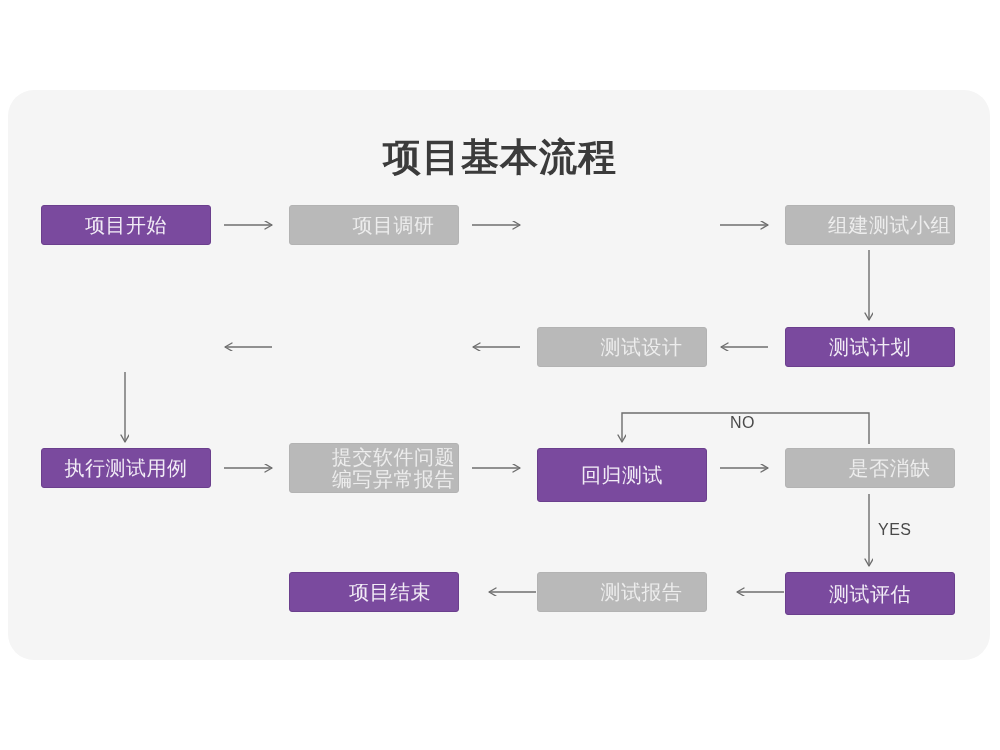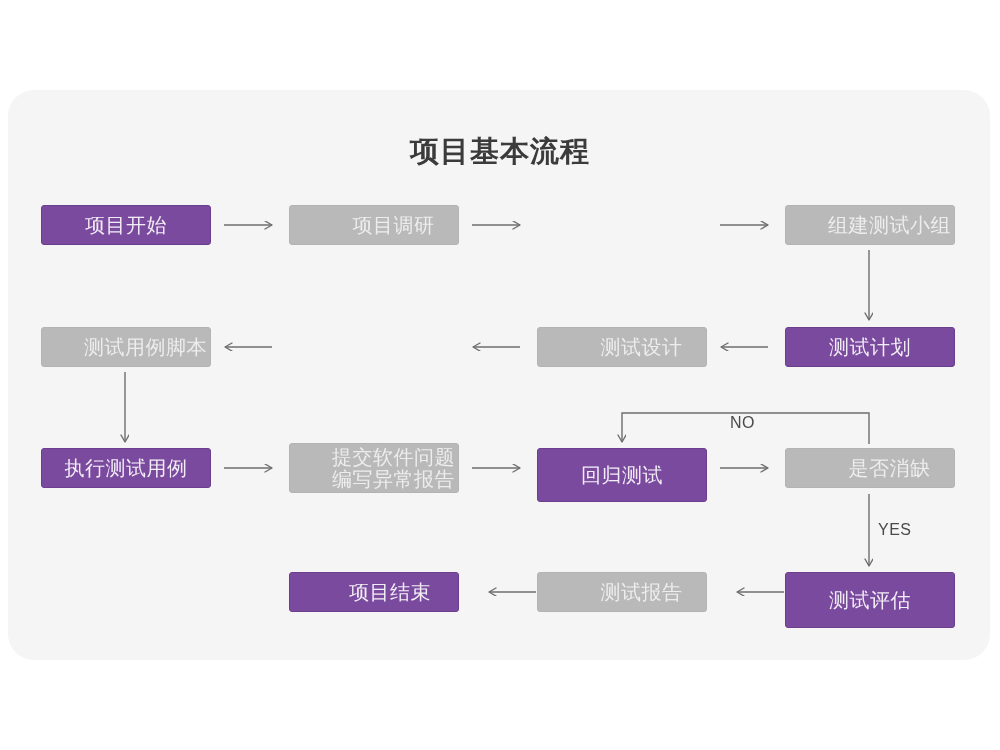--- a/index.html
+++ b/index.html
@@ -25,21 +25,21 @@
     height: 570px;
     background: #f5f5f5;
     border-radius: 26px;
   }
   .chart-title {
     position: absolute;
     left: 0;
     top: 132px;
     width: 1000px;
     text-align: center;
-    font-size: 29px;
+    font-size: 38px;
     font-weight: 700;
     color: #3b3b3b;
     letter-spacing: 1px;
   }
   .node {
     position: absolute;
     box-sizing: border-box;
     border-radius: 3px;
     display: flex;
     align-items: center;
@@ -108,27 +108,26 @@
     </svg>
   </div>
 
   <div class="edge-label" style="left:730px;top:414px;">NO</div>
   <div class="edge-label" style="left:878px;top:521px;">YES</div>
 
   <div class="node purple" style="left:41px;top:205px;width:170px;height:40px;">项目开始</div>
   <div class="node gray" style="left:289px;top:205px;width:170px;height:40px;">项目调研</div>
   <div class="node gray" style="left:785px;top:205px;width:170px;height:40px;">组建测试小组</div>
 
-  <div class="node gray" style="left:41px;top:327px;width:170px;height:40px;">测试用例脚本</div>
   <div class="node gray" style="left:537px;top:327px;width:170px;height:40px;">测试设计</div>
   <div class="node purple" style="left:785px;top:327px;width:170px;height:40px;">测试计划</div>
 
   <div class="node purple" style="left:41px;top:448px;width:170px;height:40px;">执行测试用例</div>
   <div class="node gray" style="left:289px;top:443px;width:170px;height:50px;white-space:pre-line;">提交软件问题
 编写异常报告</div>
   <div class="node purple" style="left:537px;top:448px;width:170px;height:54px;">回归测试</div>
   <div class="node gray" style="left:785px;top:448px;width:170px;height:40px;">是否消缺</div>
 
   <div class="node purple" style="left:289px;top:572px;width:170px;height:40px;padding-left:32px;">项目结束</div>
   <div class="node gray" style="left:537px;top:572px;width:170px;height:40px;">测试报告</div>
-  <div class="node purple" style="left:785px;top:572px;width:170px;height:56px;">测试评估</div>
+  <div class="node purple" style="left:785px;top:572px;width:170px;height:43px;">测试评估</div>
 
 </div>
 
 </body></html>

